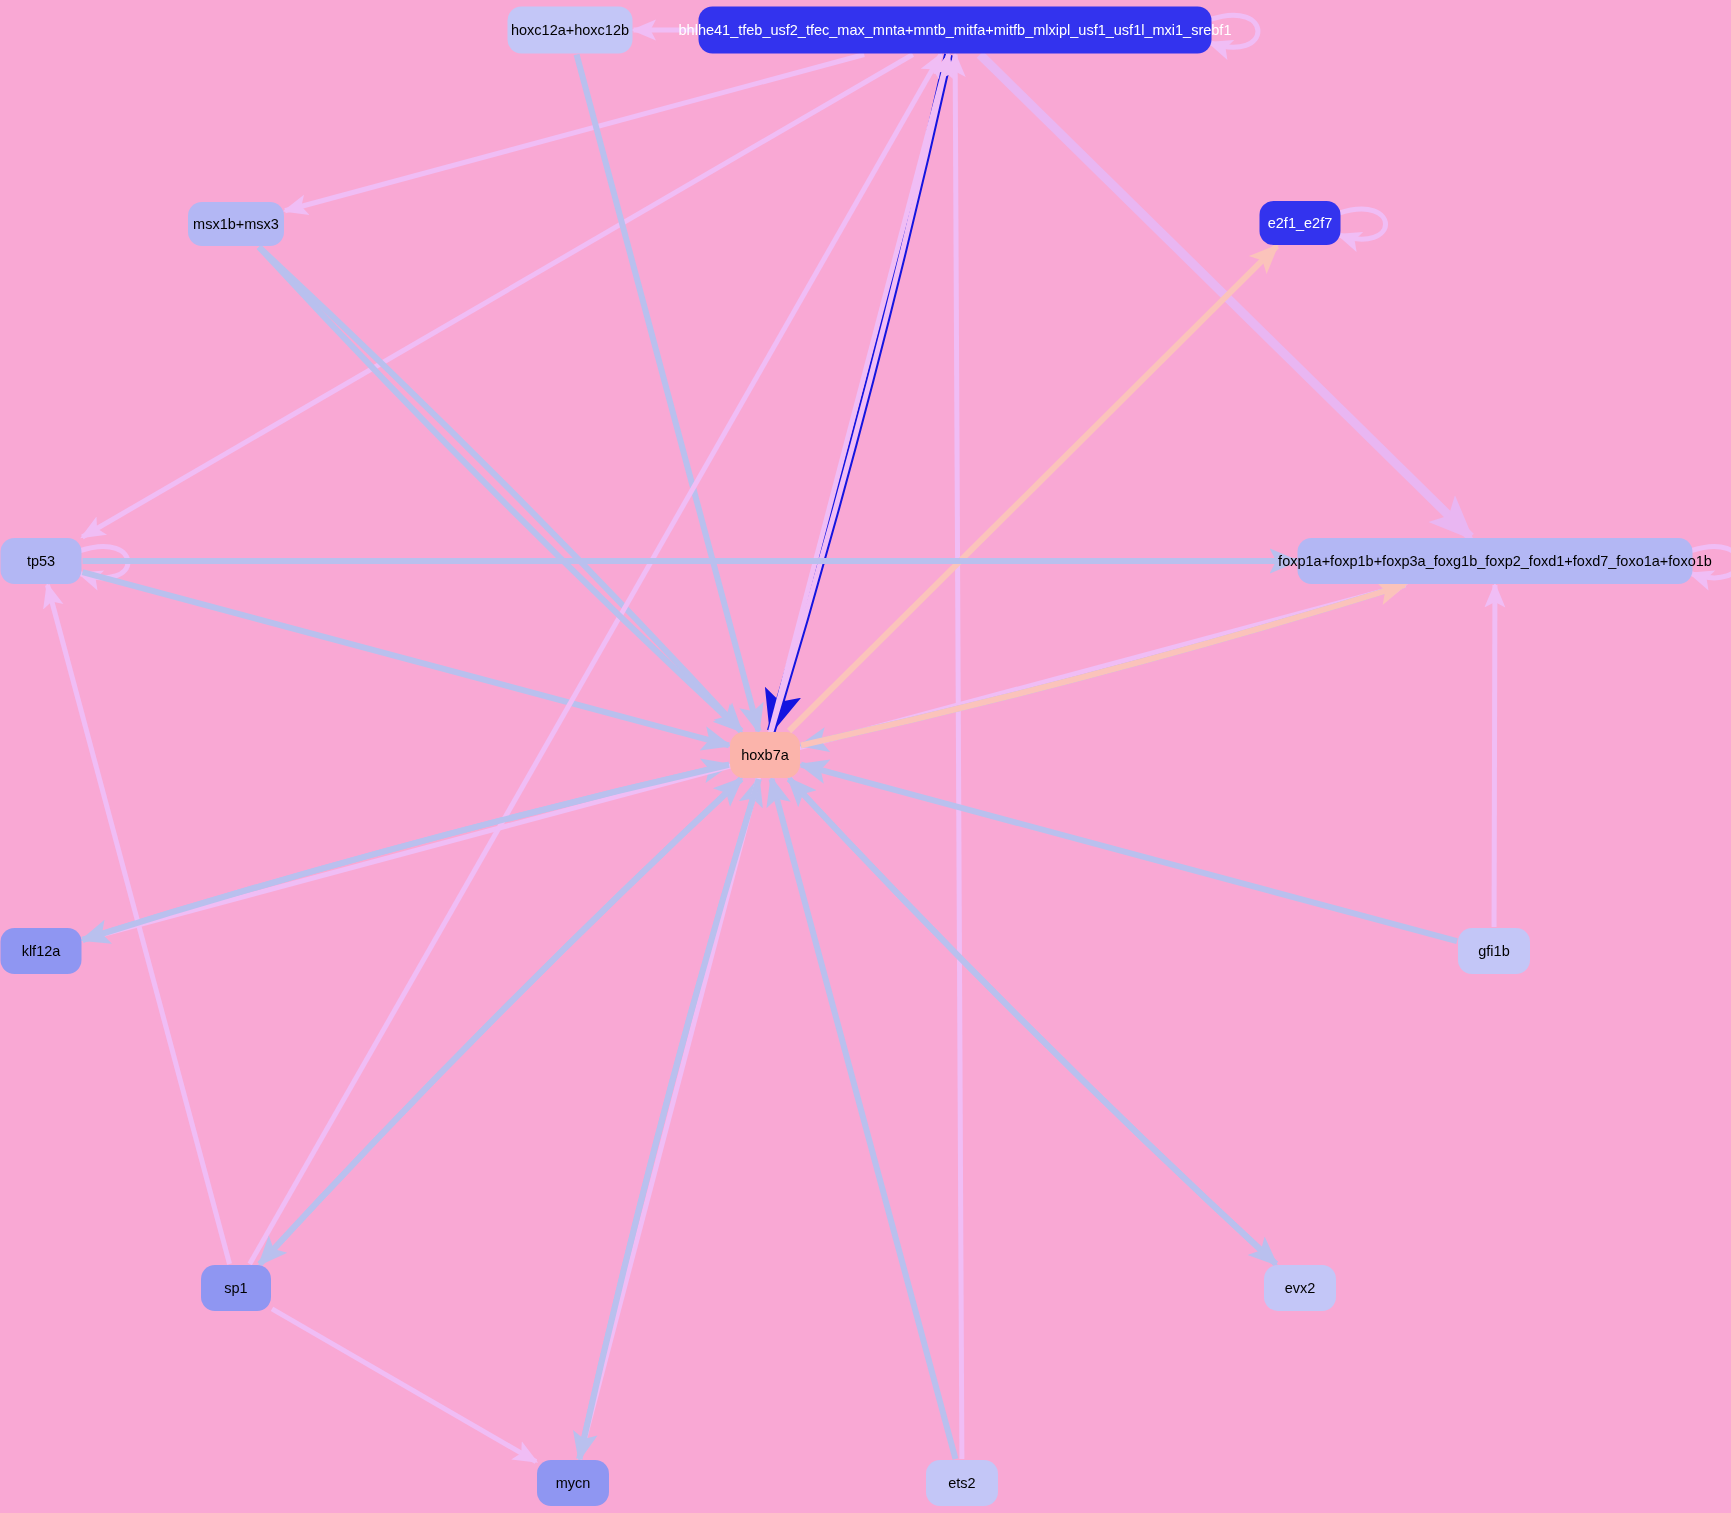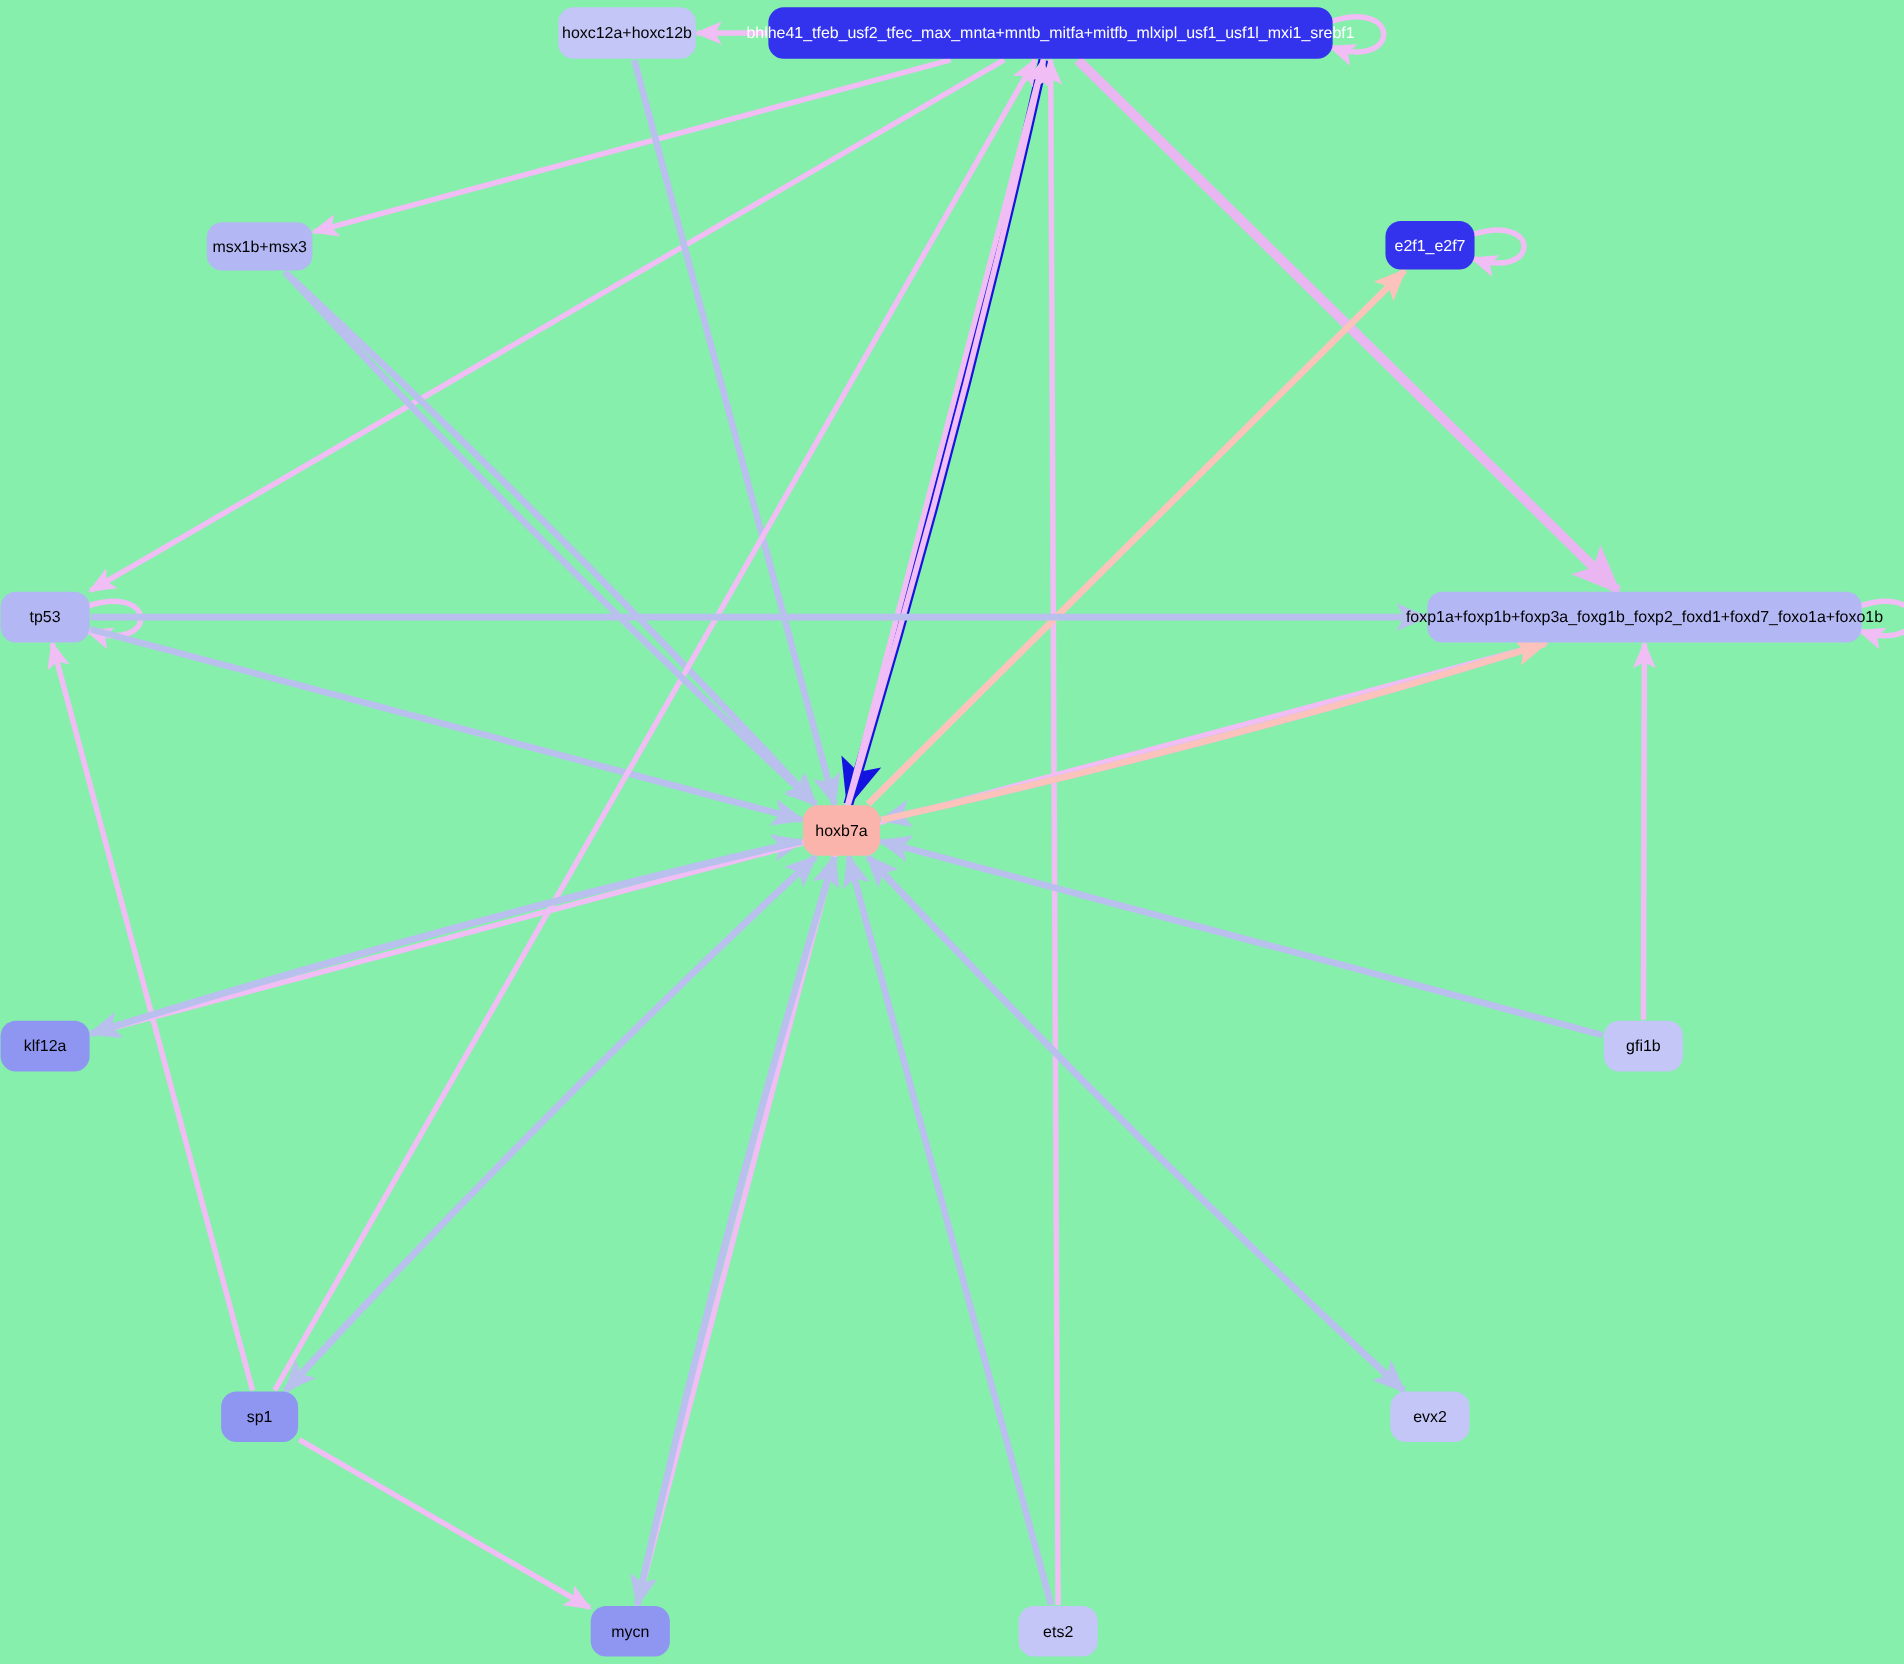--- a/index.html
+++ b/index.html
@@ -7,21 +7,21 @@
     padding: 0;
     background: #ffffff;
   }
   body {
     font-family: "Liberation Sans", sans-serif;
   }
   #canvas-wrap {
     position: relative;
     width: 1731px;
     height: 1513px;
-    background: #86efac;
+    background: #f9a8d4;
     overflow: hidden;
   }
   svg#graph {
     position: absolute;
     left: 0;
     top: 0;
     width: 1731px;
     height: 1513px;
     display: block;
   }

